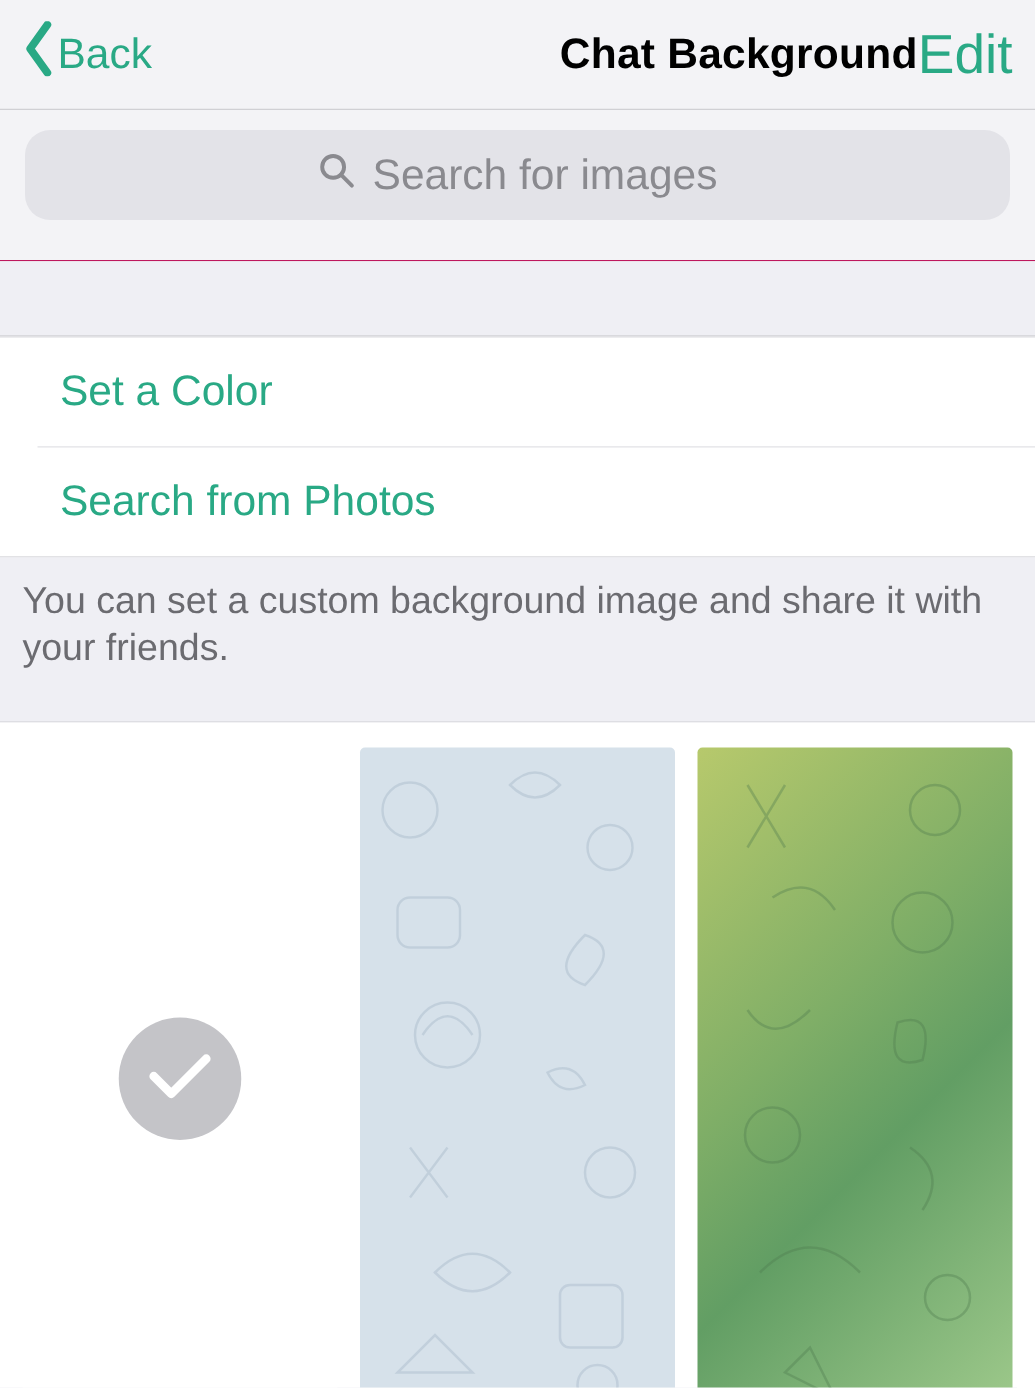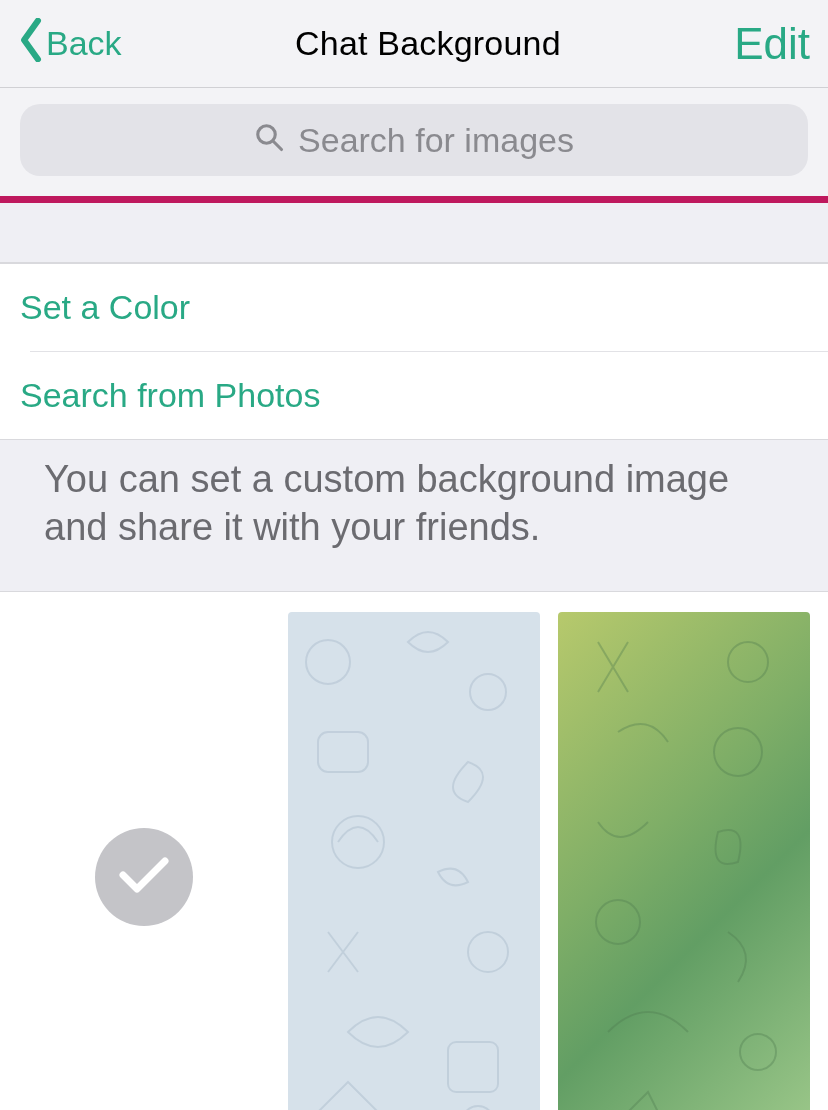--- a/index.html
+++ b/index.html
@@ -1,29 +1,29 @@
 <!DOCTYPE html>
 <html><head>
 <meta charset="utf-8">
 <style>
   * { box-sizing: border-box; margin: 0; padding: 0; }
   html, body { width: 828px; height: 1110px; font-family: -apple-system, "Helvetica Neue", Arial, sans-serif; background: #efeff4; color: #000; overflow: hidden; }
   .header { display: flex; align-items: center; justify-content: space-between; height: 88px; padding: 0 18px; border-bottom: 1px solid #d0d0d4; background: #f3f3f6; }
   .back-group { display: flex; align-items: center; gap: 2px; color: #29a985; font-size: 34px; cursor: pointer; }
   .back-group svg { width: 26px; height: 44px; }
-  .title { flex: 1; text-align: center; font-size: 34px; font-weight: 400; letter-spacing: .2px; }
+  .title { flex: 1; text-align: right; font-size: 34px; font-weight: 700; letter-spacing: .2px; }
   .edit { color: #29a985; font-size: 44px; cursor: pointer; }
-  .search-wrap { padding: 16px 20px 20px; background: #f3f3f6; border-bottom: 7px solid #be185d; }
+  .search-wrap { padding: 16px 20px 32px; background: #f3f3f6; border-bottom: 1px solid #be185d; }
   .search { display: flex; align-items: center; justify-content: center; gap: 14px; height: 72px; border-radius: 20px; background: #e3e3e8; color: #8a8a8f; font-size: 34px; }
   .search svg { width: 30px; height: 30px; fill: #8a8a8f; }
   .gap { height: 60px; background: #efeff4; border-bottom: 1px solid #d9d9dd; }
   .list { background: #fff; border-top: 1px solid #d9d9dd; border-bottom: 1px solid #d9d9dd; }
-  .row { padding: 24px 20px; font-size: 34px; color: #29a985; cursor: pointer; }
+  .row { padding: 24px 48px; font-size: 34px; color: #29a985; cursor: pointer; }
   .sep { height: 1px; background: #e2e2e6; margin-left: 30px; }
-  .footer-note { padding: 16px 44px 40px; font-size: 38px; color: #6b6b70; line-height: 1.25; background: #efeff4; border-bottom: 1px solid #d9d9dd; }
+  .footer-note { padding: 16px 18px 40px; font-size: 30px; color: #6b6b70; line-height: 1.25; background: #efeff4; border-bottom: 1px solid #d9d9dd; }
   .grid { display: flex; gap: 18px; padding: 20px 18px 0 18px; background: #fff; height: 560px; overflow: hidden; }
   .thumb { width: 252px; height: 530px; border-radius: 4px; position: relative; overflow: hidden; cursor: pointer; }
   .thumb.none { background: #fff; display:flex; align-items:center; justify-content:center; }
   .check-circle { width: 98px; height: 98px; border-radius: 50%; background: #c4c4c8; display:flex; align-items:center; justify-content:center; }
   .check-circle svg { width: 50px; height: 40px; }
   .thumb.blue { background: #d6e1ea; }
   .thumb.green { background: linear-gradient(135deg, #b7c96c 0%, #7fae67 40%, #629e64 60%, #9ec98b 100%); }
   .doodles { position:absolute; inset:0; opacity:.35; }
 </style>
 </head>

